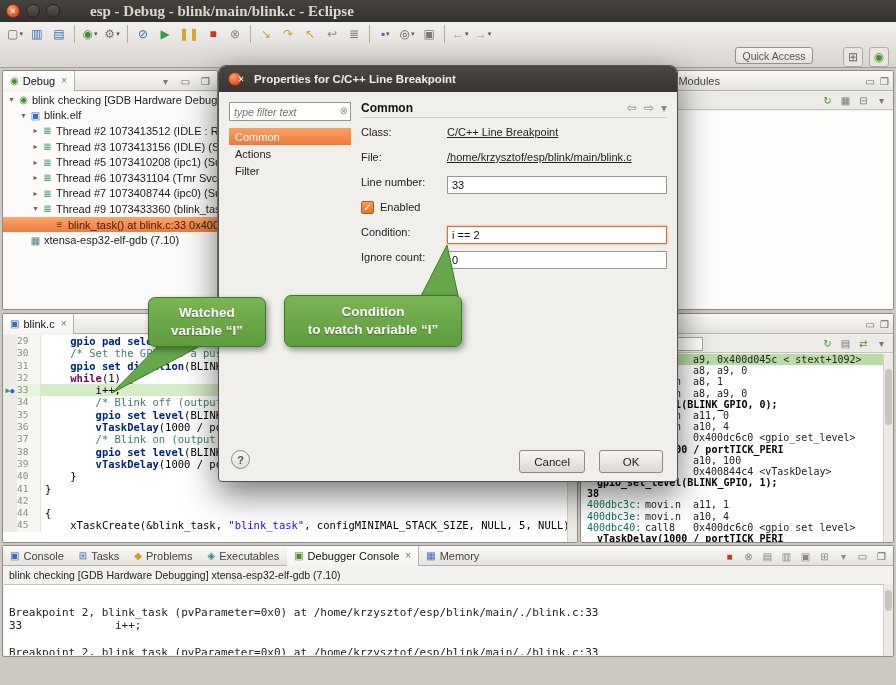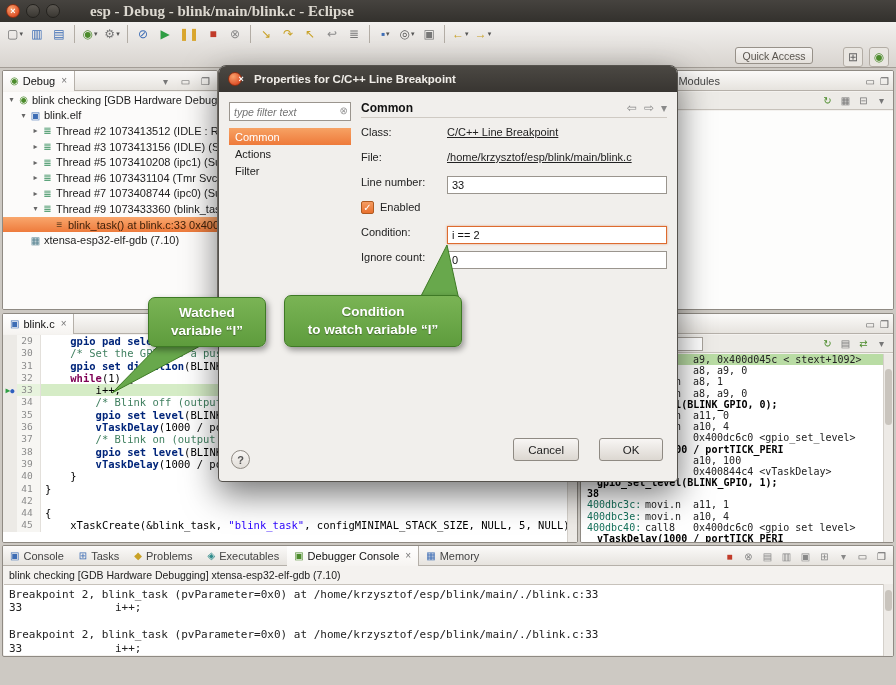--- a/index.html
+++ b/index.html
@@ -41,21 +41,21 @@
   .trow .exp{width:11px;color:#666;font-size:8px;text-align:center;flex:none;}
   .trow .ticon{width:13px;font-size:10px;flex:none;text-align:center;margin-right:2px;}
   .trow.selected{background:linear-gradient(#f9a76d,#ee7b3c);color:#40210a;}
 
   
   .ed-body{position:absolute;top:21px;left:0;right:0;bottom:0;background:#fff;overflow:hidden;font-family:"DejaVu Sans Mono",monospace;font-size:10.5px;}
   .eline{display:flex;height:12.3px;line-height:12.3px;}
   .eruler{width:14px;flex:none;background:#eceae6;text-align:center;overflow:hidden;}
   .eruler .bp{color:#2d5fbf;font-size:7px;vertical-align:middle;}
   .eruler .cur{color:#2f9e44;font-size:8px;vertical-align:middle;}
-  .enum{width:24px;flex:none;background:#f7f6f3;color:#8b8b8b;text-align:center;padding-right:3px;border-right:1px solid #e3e0db;font-size:9.5px;}
+  .enum{width:24px;flex:none;background:#f7f6f3;color:#8b8b8b;text-align:left;padding-right:3px;border-right:1px solid #e3e0db;font-size:9.5px;}
   .ecode{flex:1;white-space:pre;padding-left:4px;overflow:hidden;}
   .eline.hl .ecode{background:#d5ecc6;}
   .eline.hl .enum{background:#e7f3dd;}
   .kw{color:#7f0055;font-weight:bold;}
   .cm{color:#3f7f5f;}
   .st{color:#2a00ff;}
   .fn{color:#00257a;font-weight:bold;}
   .pl{color:#000;}
 
   
@@ -66,21 +66,21 @@
   .drow{height:11.2px;line-height:11.2px;white-space:pre;display:flex;}
   .drow.hl{background:#b9dca4;}
   .daddr{width:64px;flex:none;color:#14705a;padding-left:6px;}
   .dmn{width:48px;flex:none;color:#222;}
   .dops{flex:1;color:#222;overflow:hidden;}
   .drow.src{font-weight:bold;padding-left:16px;color:#000;}
   .drow.num{font-weight:bold;padding-left:6px;color:#000;}
 
   
   .chdr{position:absolute;top:21px;left:0;right:0;height:16px;font-size:10.5px;padding:2px 6px;color:#222;background:#f4f2ef;}
-  .cbody{position:absolute;top:38px;left:1px;right:1px;bottom:1px;background:#fff;border-top:1px solid #c7c2bb;font-family:"DejaVu Sans Mono",monospace;font-size:11px;overflow:hidden;padding:3px 5px;}
+  .cbody{position:absolute;top:38px;left:1px;right:1px;bottom:1px;background:#fff;border-top:1px solid #c7c2bb;font-family:"DejaVu Sans Mono",monospace;font-size:11px;overflow:hidden;padding:21px 5px;}
   .cline{height:13.4px;line-height:13.4px;white-space:pre;}
   .ctools{position:absolute;right:4px;top:0;height:20px;display:flex;align-items:center;gap:4px;}
 
   
   #dialog{position:absolute;left:218px;top:65px;width:460px;height:417px;background:#f1efec;border:1px solid #55524d;border-radius:8px 8px 4px 4px;box-shadow:0 12px 34px rgba(0,0,0,.55);z-index:40;}
   .dlg-title{height:26px;background:linear-gradient(#4b4843,#383531);border-radius:7px 7px 0 0;display:flex;align-items:center;color:#f0ede8;font-weight:bold;font-size:11.5px;}
   .dlg-close{width:14px;height:14px;border-radius:50%;margin-left:9px;background:radial-gradient(circle at 35% 30%,#f8a16b,#de4f28 75%);border:1px solid #8d2f12;display:flex;align-items:center;justify-content:center;color:#fff;font-size:9px;line-height:1;}
   .dlg-title span{margin-left:12px;}
   .dlg-filter{position:absolute;left:10px;top:36px;width:122px;height:19px;}
   .dlg-filter input{width:100%;height:100%;border:1px solid #9a958e;background:#fff;font-size:10.5px;padding:0 16px 0 4px;color:#888;font-style:italic;font-family:"Liberation Sans",sans-serif;}
@@ -94,21 +94,21 @@
   .dlg-head .nav{color:#8a8a8a;font-size:12px;margin-left:7px;}
   .frow{display:flex;align-items:flex-start;margin-bottom:7px;min-height:18px;}
   .flabel{width:86px;flex:none;color:#222;}
   .fvalue{color:#222;text-decoration:underline;}
   .finput{width:224px;height:18px;border:1px solid #9a958e;background:#fff;font-size:11px;padding:0 4px;font-family:"Liberation Sans",sans-serif;color:#111;}
   .finput.focus{border-color:#dd6b2f;box-shadow:0 0 2px rgba(221,107,47,.6);}
   .fdrop{width:132px;height:20px;border:1px solid #9a958e;border-radius:3px;background:linear-gradient(#fdfdfc,#e5e1dc);display:flex;align-items:center;justify-content:space-between;padding:0 6px;}
   .fdrop .car{font-size:8px;color:#555;}
   .fcheck{width:13px;height:13px;border:1px solid #b05a20;border-radius:2px;background:linear-gradient(#f59c62,#e8702d);color:#fff;font-size:10px;line-height:12px;text-align:center;margin-right:6px;}
   .dlg-help{position:absolute;left:12px;bottom:12px;width:19px;height:19px;border:1px solid #8f8a83;border-radius:50%;display:flex;align-items:center;justify-content:center;color:#555;font-weight:bold;background:linear-gradient(#f8f6f4,#e2ded9);}
-  .dlg-btns{position:absolute;right:14px;bottom:20px;display:flex;gap:20px;}
+  .dlg-btns{position:absolute;right:14px;bottom:8px;display:flex;gap:14px;}
   .dbtn{height:23px;border:1px solid #8f8a83;border-radius:3px;background:linear-gradient(#f8f6f4,#dcd7d1);font-size:11.5px;color:#222;padding:0 14px;font-family:"Liberation Sans",sans-serif;}
   .dbtn.ok{min-width:64px;}
 
   
   .callout{position:absolute;z-index:60;background:linear-gradient(#7ab455,#5e9c3d);border:1px solid #3e7a25;border-radius:7px;color:#fff;font-weight:bold;font-size:13.5px;display:flex;flex-direction:column;align-items:center;justify-content:center;line-height:1.3;box-shadow:2px 3px 6px rgba(0,0,0,.4);text-shadow:0 1px 1px rgba(0,0,0,.35);text-align:center;}
   #arrows{position:absolute;left:0;top:0;width:896px;height:685px;z-index:59;pointer-events:none;}
 </style>
 </head>
 <body>
 

